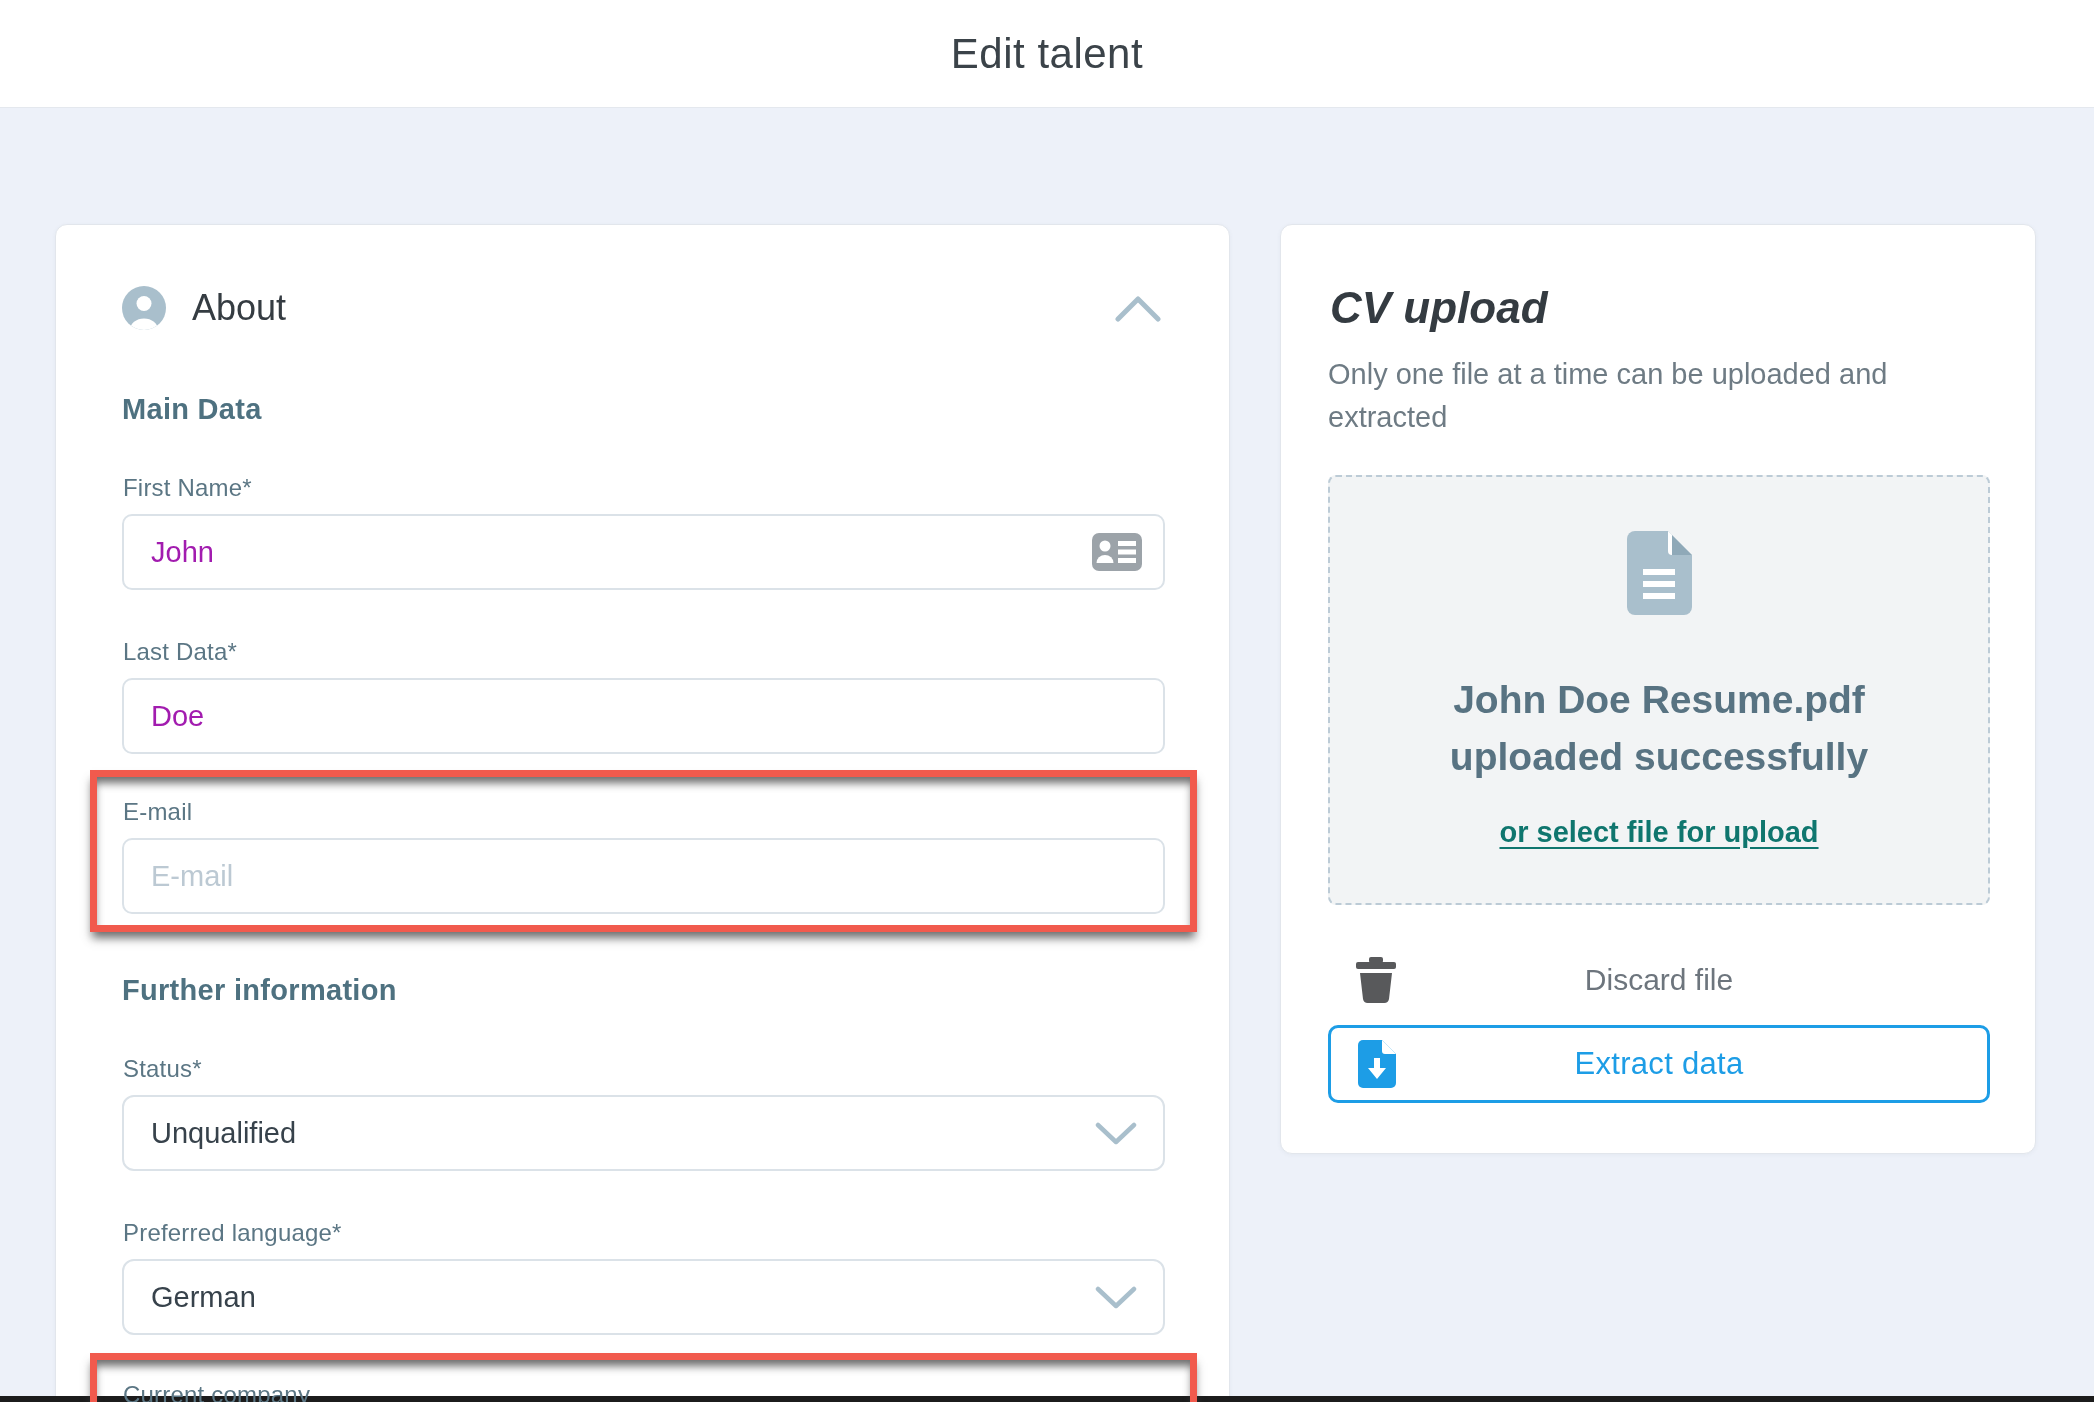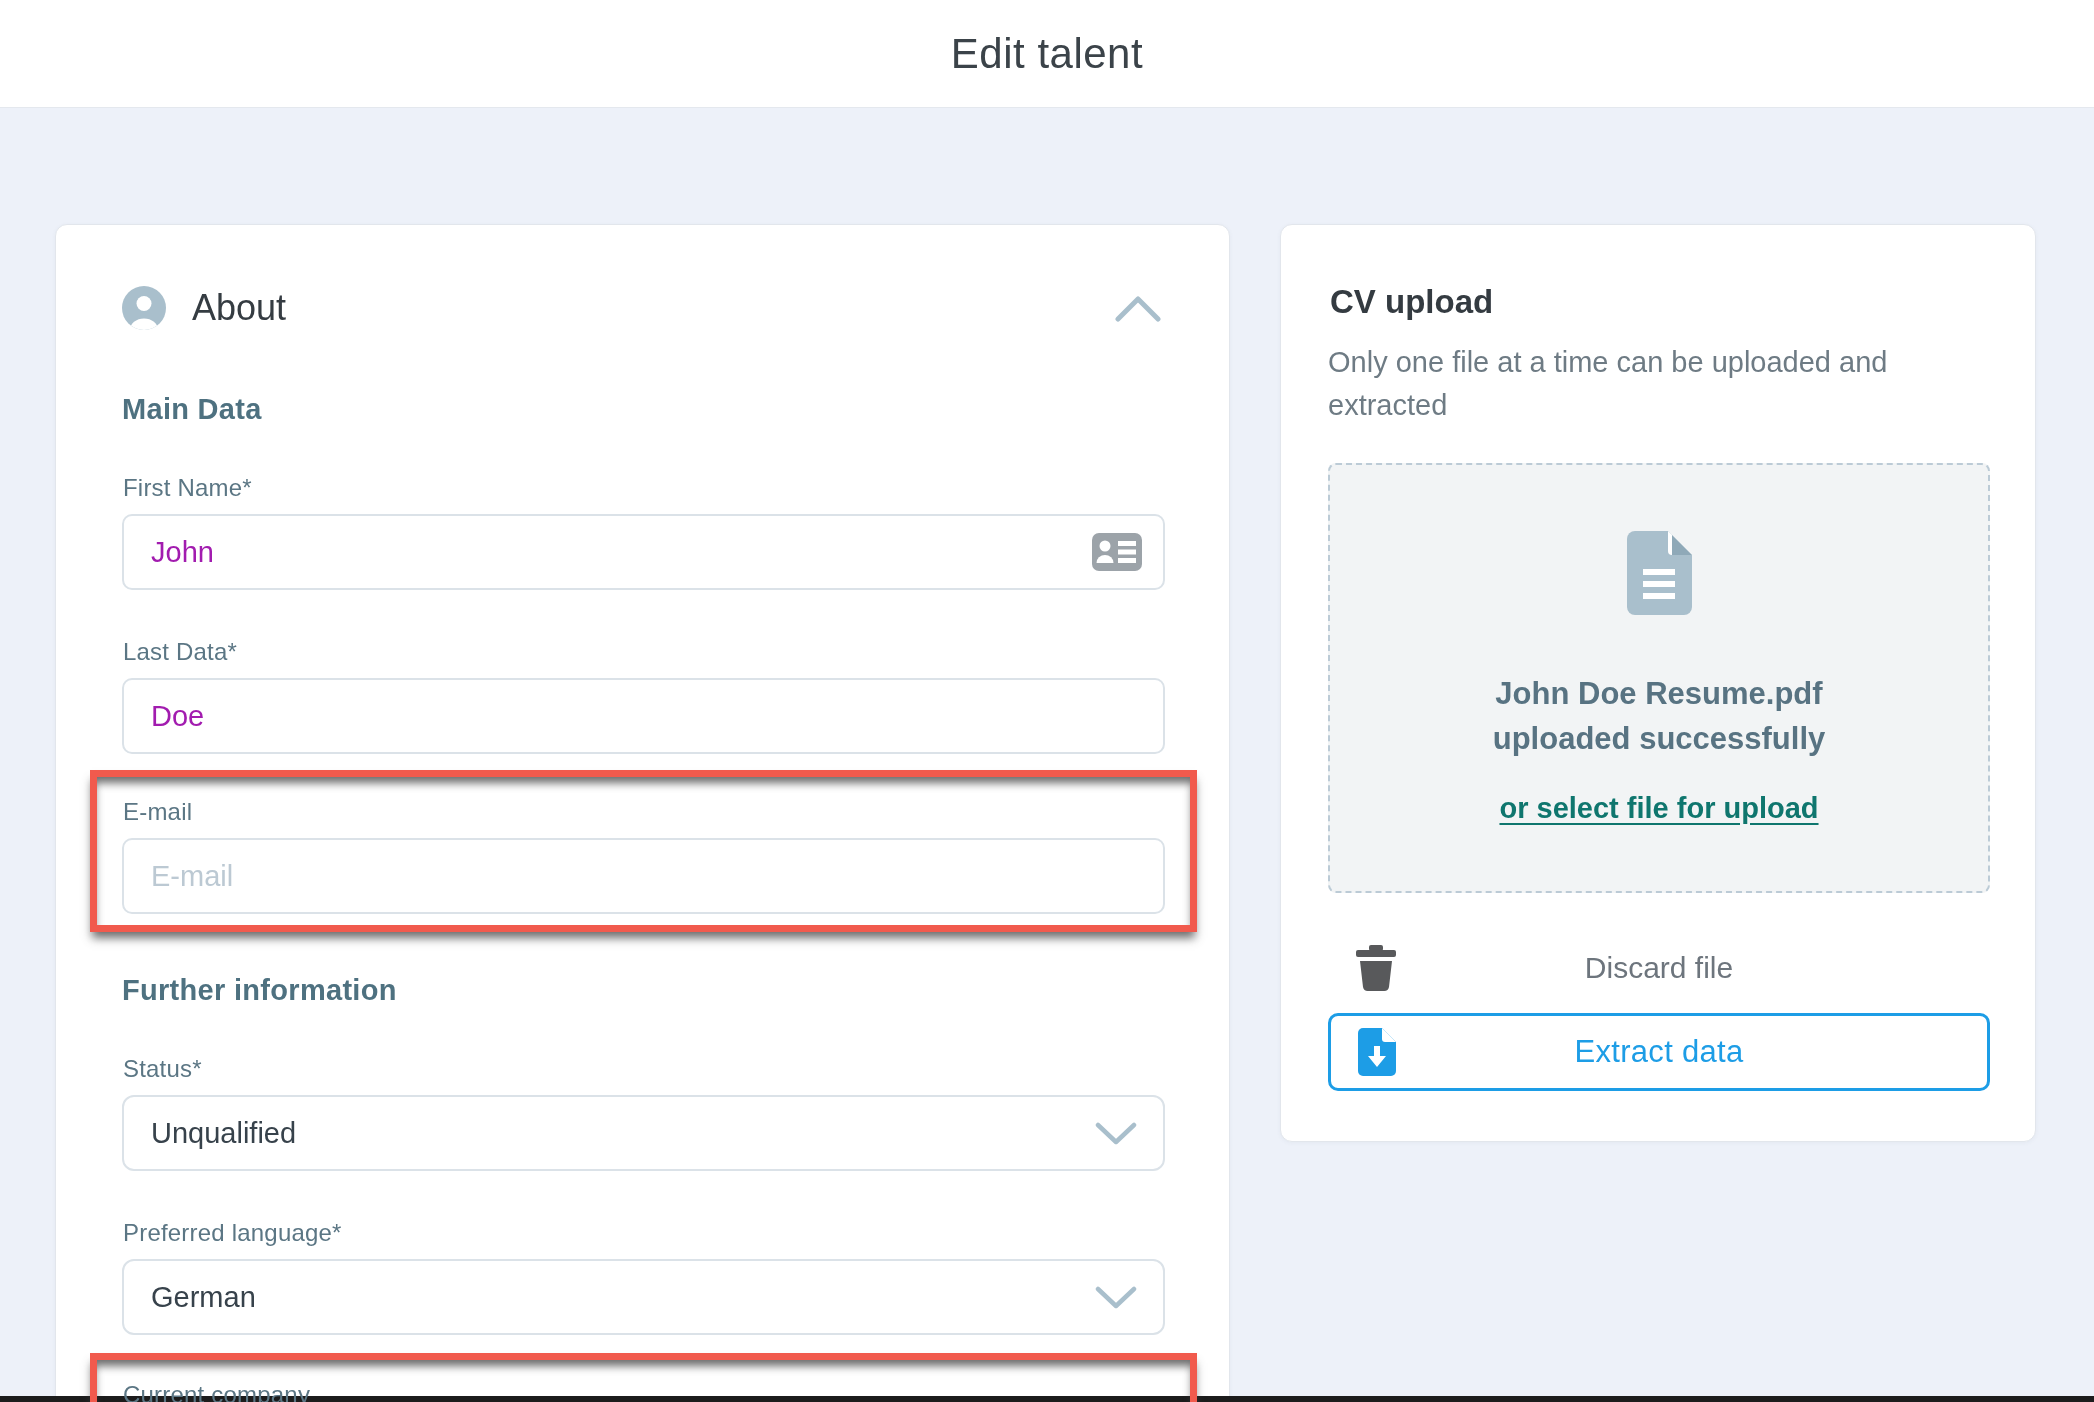--- a/index.html
+++ b/index.html
@@ -83,31 +83,31 @@
                inset 0 8px 9px -2px rgba(60,60,60,0.75);
   }
   .annotation .field { margin-top:6px; }
   .annotation-bottom {
     position:relative; z-index:2;
     margin-top:18px;
     height:118px; overflow:hidden;
   }
   .annotation-bottom .cut-input { background:linear-gradient(#f0f2f4,#ffffff 75%); }
   
-  .cv-title { margin:0 0 20px 2px; font-size:33px; font-weight:600; color:#343b41; }
+  .cv-title { margin:0 0 20px 2px; font-size:44px; font-weight:600; color:#343b41;font-style:italic; }
   .cv-desc  { margin:0; font-size:29px; line-height:1.48; color:#6e7b84; }
   .dropzone {
     margin-top:36px; height:430px;
     background:#f2f4f5;
     border:2px dashed #bccbd6; border-radius:8px;
     display:flex; flex-direction:column; align-items:center; justify-content:center;
     text-align:center; cursor:pointer;
   }
   .doc-icon { margin-bottom:56px; }
-  .dz-filename, .dz-status { font-size:31px; font-weight:600; color:#587382; line-height:1.47; }
+  .dz-filename, .dz-status { font-size:39px; font-weight:600; color:#587382; line-height:1.47; }
   .dz-link {
     display:inline-block; margin-top:30px;
     font-size:29px; font-weight:600; color:#0f766e;
     text-decoration:underline; text-underline-offset:5px; cursor:pointer;
   }
   .discard-row {
     position:relative; margin-top:44px; height:62px;
     display:flex; align-items:center; justify-content:center;
     background:none; border:none; width:100%; cursor:pointer; padding:0;
     font-family:"Liberation Sans", sans-serif;

